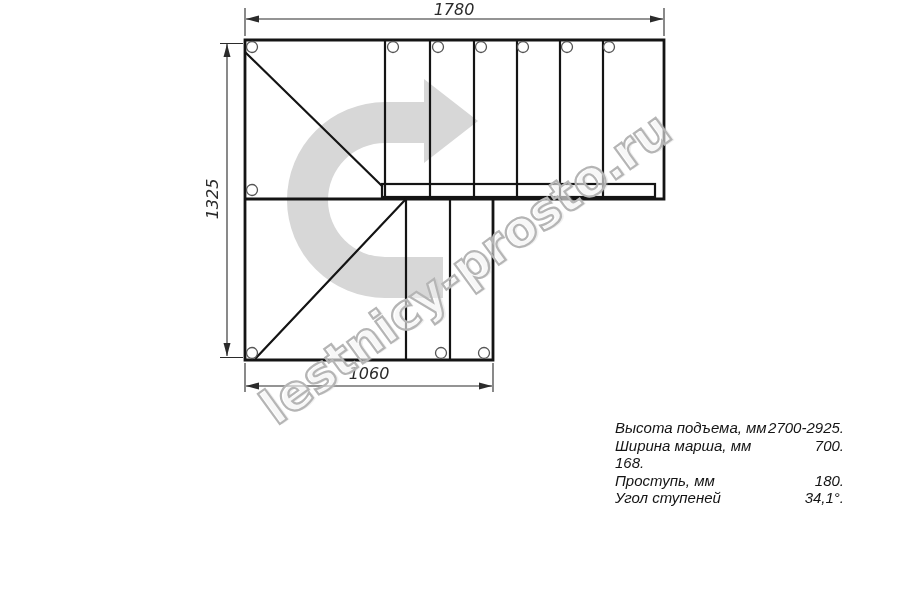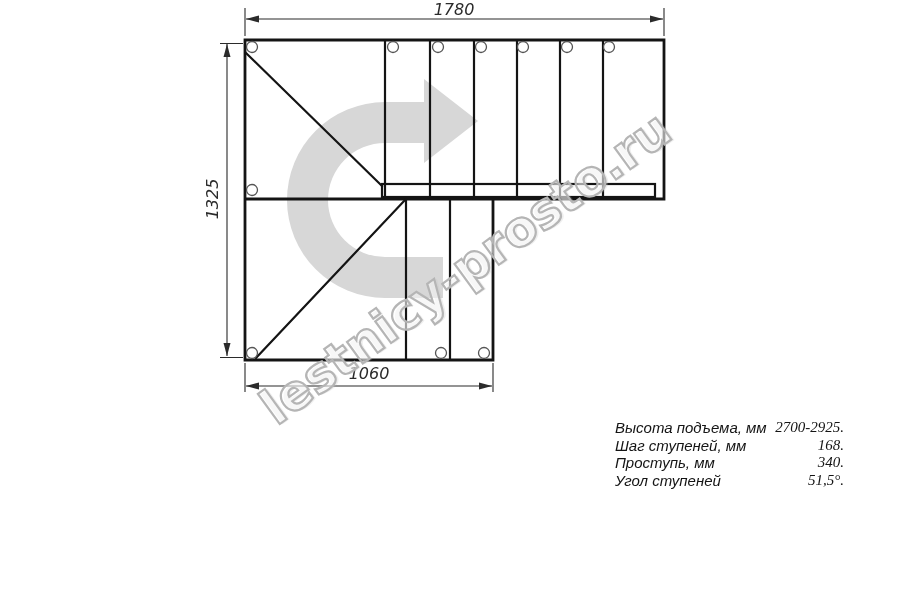--- a/index.html
+++ b/index.html
@@ -37,21 +37,21 @@
     left: 615px; top: 419px;
     width: 229px;
     font-family: "Liberation Sans", sans-serif;
     font-style: italic;
     font-size: 15px;
     line-height: 17.6px;
     color: #141414;
   }
   .spec-row { display: flex; justify-content: space-between; white-space: nowrap; }
   .spec-label { text-align: right; }
-  .spec-value { text-align: center; font-family: Liberation Serif, serif; }
+  .spec-value { text-align: center; }
 
   .watermark {
     position: absolute;
     left: 250px; top: 390px;
     width: 500px;
     transform: rotate(-36deg);
     transform-origin: 0 0;
     font-family: "DejaVu Sans", sans-serif;
     font-weight: 700;
     font-size: 49px;
@@ -129,28 +129,31 @@
       <text class="dim-text" x="369" y="379" text-anchor="middle">1060</text>
     </g>
   </svg>
 
   <div class="specs">
     <div class="spec-row">
       <span class="spec-label">Высота подъема, мм</span>
       <span class="spec-value">2700-2925.</span>
     </div>
     <div class="spec-row">
-      <span class="spec-label">Шаг ступеней, мм</span>
+      <span class="spec-label">Ширина марша, мм</span>
+      <span class="spec-value">700.</span>
+    </div>
+    <div class="spec-row">
       <span class="spec-value">168.</span>
     </div>
     <div class="spec-row">
       <span class="spec-label">Проступь, мм</span>
-      <span class="spec-value">340.</span>
+      <span class="spec-value">180.</span>
     </div>
     <div class="spec-row">
       <span class="spec-label">Угол ступеней</span>
-      <span class="spec-value">51,5°.</span>
+      <span class="spec-value">34,1°.</span>
     </div>
   </div>
 
   <div class="watermark">lestnicy-prosto.ru</div>
 
 </div>
 
 </body></html>

